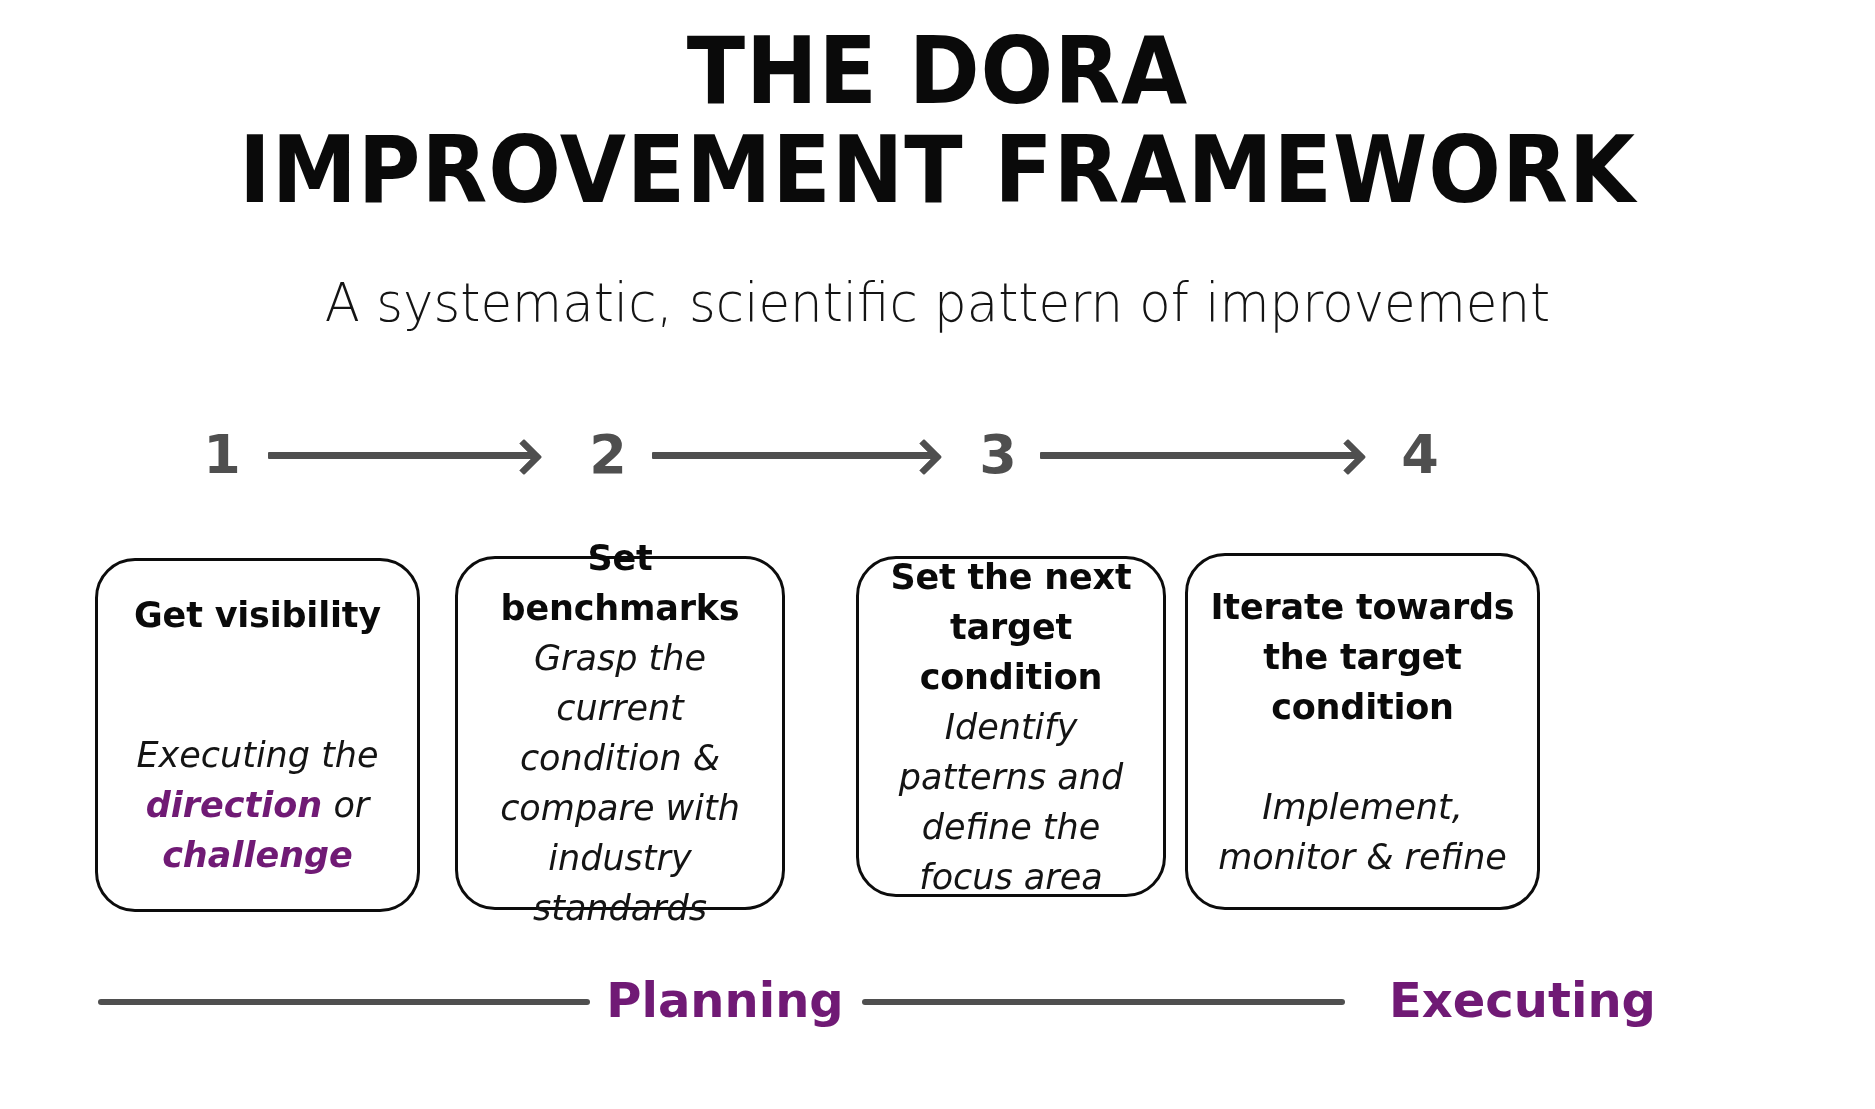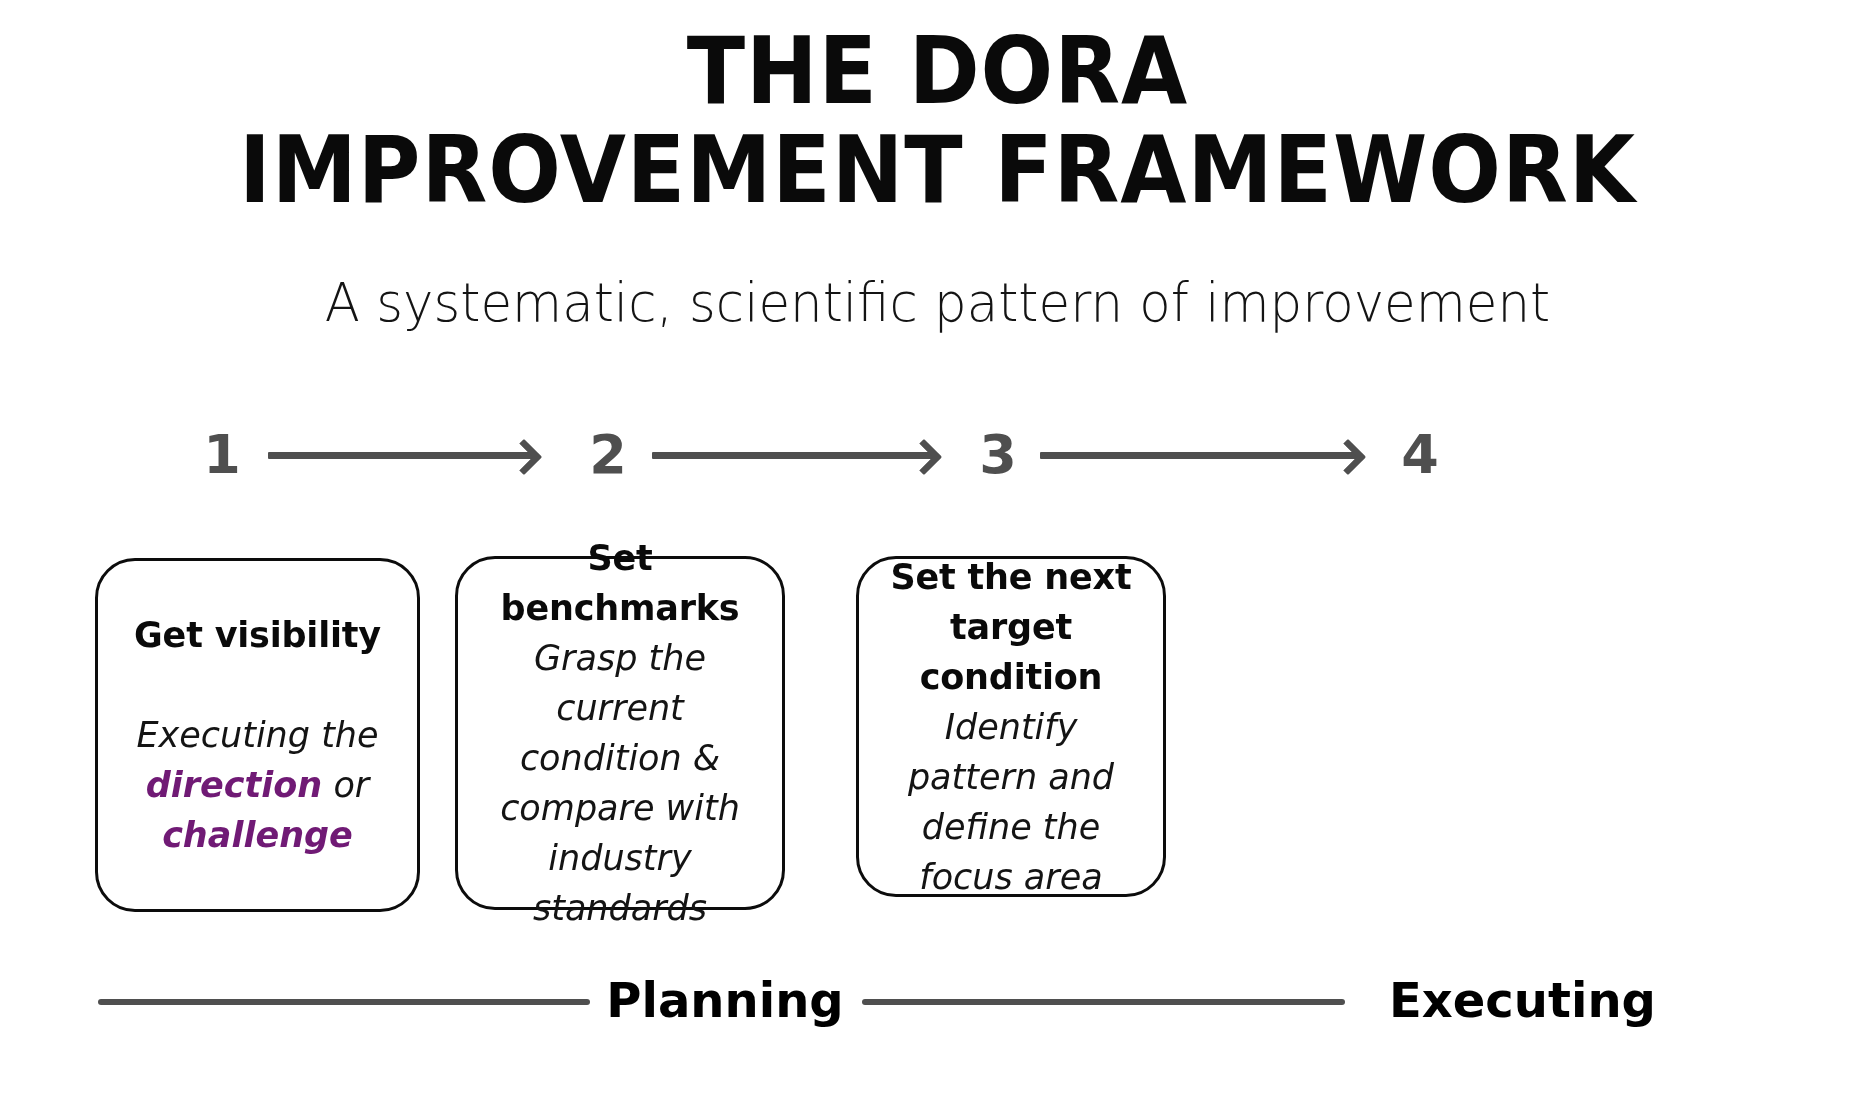--- a/index.html
+++ b/index.html
@@ -95,39 +95,39 @@
     font-weight:300;
     font-size:35px;
     line-height:50px;
     color:#141414;
     font-style:italic;
   }
   .card .body b{font-weight:700;color:#701a75;}
   .gap{height:50px;}
 
   
-  #card-1{left:95px;  top:558px; width:325px; height:354px;}
+  #card-1{left:95px;  top:558px; width:325px; height:354px;gap:20px;}
   #card-2{left:455px; top:556px; width:330px; height:354px;}
   #card-3{left:820px; top:556px; width:310px; height:341px;margin-left:36px;}
   #card-4{left:1185px;top:553px; width:355px; height:357px;}
 
   
   .phaserow{position:absolute;left:0;top:955px;width:1875px;height:110px;}
   .phaseline{
     position:absolute;height:6px;background:#4f4f4f;border-radius:3px;top:44px;
   }
   #phase-line-left {left:98px;  width:492px;}
   #phase-line-right{left:862px; width:483px;}
   .phaselabel{
     position:absolute;
     font-family:"DejaVu Sans", sans-serif;
     font-weight:700;
     font-size:48px;
     line-height:90px;
-    color:#000000;
+    color:#701a75;
     text-align:center;
     top:0;
   }
   #phase-planning {left:600px; width:250px;}
   #phase-executing{left:1380px;width:285px;}
 </style>
 </head>
 <body>
 
 <div class="stage">
@@ -161,23 +161,28 @@
     </div>
 
     <div class="card" id="card-2">
       <div class="head">Set benchmarks</div>
       <div class="body">Grasp the current condition &amp; compare with industry standards</div>
     </div>
 
     <div class="card" id="card-3">
       <div class="head">Set the next target condition</div>
       <div class="gap"></div>
-      <div class="body">Identify pattern and define the focus area</div>
+      <div class="body">Identify patterns and define the focus area</div>
     </div>
 
+    <div class="card" id="card-4">
+      <div class="head">Iterate towards the target condition</div>
+      <div class="gap"></div>
+      <div class="body">Implement, monitor &amp; refine</div>
+    </div>
 
   </div>
 
   <div class="phaserow">
     <div class="phaseline" id="phase-line-left"></div>
     <div class="phaselabel" id="phase-planning">Planning</div>
     <div class="phaseline" id="phase-line-right"></div>
     <div class="phaselabel" id="phase-executing">Executing</div>
   </div>
 

